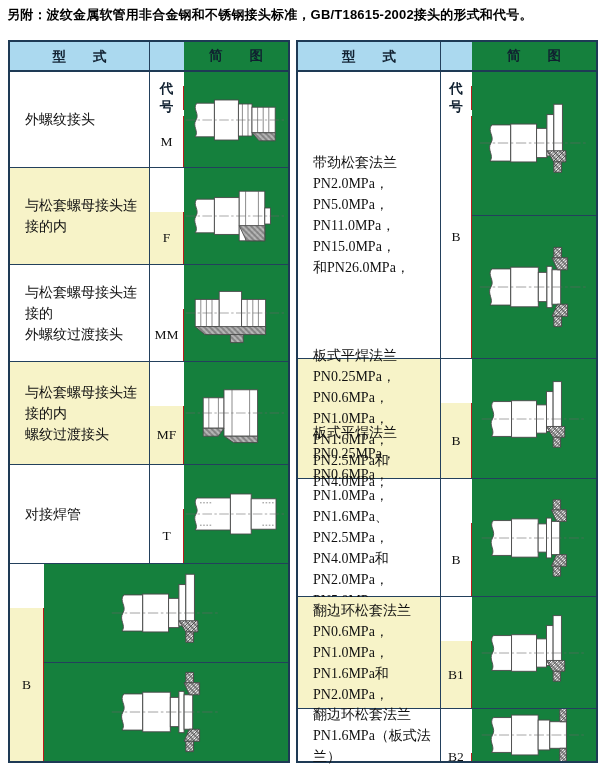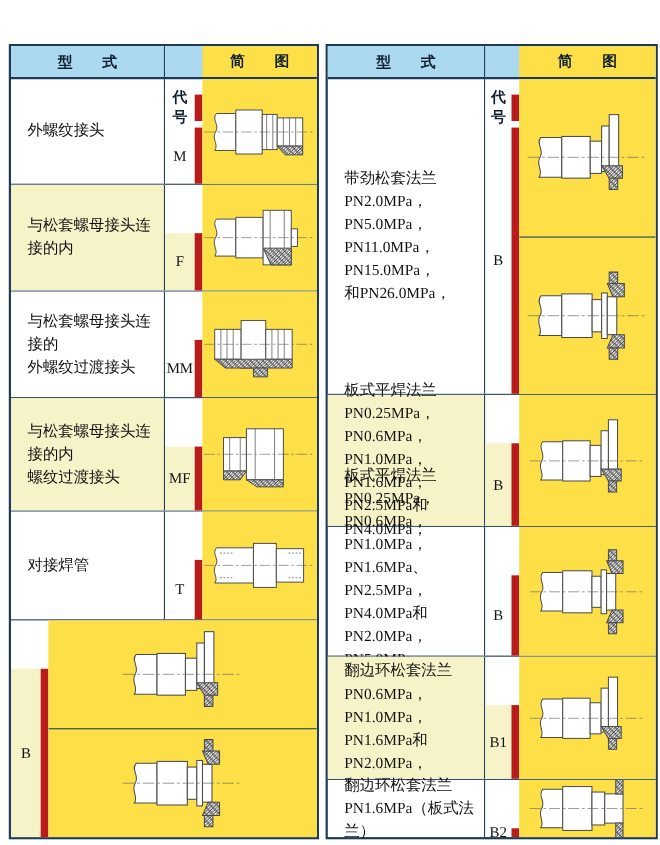--- a/index.html
+++ b/index.html
@@ -11,24 +11,24 @@
        box-sizing:border-box;background:#fff;}
   #left-table{left:8px;width:282px;height:723px;}
   #right-table{left:296px;width:302px;height:723px;}
   .row{display:flex;flex:none;box-sizing:border-box;border-bottom:1px solid #23405c;min-height:0;}
   .row.last{flex:1 1 auto;border-bottom:none;}
   .row.head{border-bottom:2px solid #1e3a55;background:#abd9ef;}
   .cell{box-sizing:border-box;min-width:0;}
   .c-type{flex:0 0 140px;border-right:1px solid #23405c;display:flex;align-items:center;
           padding:2px 4px 2px 15px;font-size:14px;line-height:21px;white-space:pre-line;}
   #right-table .c-type{flex:0 0 143px;}
-  .c-code{flex:0 0 34px;border-right:7px solid #b91c1c;display:flex;align-items:center;
+  .c-code{flex:0 0 34px;border-right:1px solid #b91c1c;display:flex;align-items:center;
           justify-content:center;font-size:13.5px;margin-top:44px;}
   #right-table .c-code{flex:0 0 31px;}
-  .c-diag{flex:1 1 auto;display:flex;align-items:center;justify-content:center;background:#fde047;overflow:hidden;}
+  .c-diag{flex:1 1 auto;display:flex;align-items:center;justify-content:center;background:#15803d;overflow:hidden;}
   .c-diag.split{flex-direction:column;align-items:stretch;padding:0;}
   .c-diag .sub{flex:1 1 0;display:flex;align-items:center;justify-content:center;min-height:0;overflow:hidden;}
   .c-diag .sub + .sub{border-top:1px solid #23405c;}
   .head .cell{display:flex;align-items:center;justify-content:center;font-size:13.5px;font-weight:bold;
               color:#102030;padding:12px;}
   .hl .c-type,.hl .c-code{background:#f7f3c8;}
   
   [data-diagram] svg{width:108px;height:84px;display:block;}
   .sub [data-diagram] svg, .sub[data-diagram] svg{width:112px;height:88px;}
   svg rect,svg path,svg polygon{fill:#fff;stroke:#4a4a4a;stroke-width:1.1;}
@@ -44,20 +44,21 @@
 <svg width="0" height="0" style="position:absolute" aria-hidden="true">
   <defs>
     <pattern id="hatch" patternUnits="userSpaceOnUse" width="5" height="5" patternTransform="rotate(45)">
       <rect width="5" height="5" fill="#fff" stroke="none"></rect>
       <line x1="2.5" y1="0" x2="2.5" y2="5" stroke="#4f4f4f" stroke-width="2.1"></line>
     </pattern>
   </defs>
 </svg>
 
 <div class="page">
+  <div class="title">另附：波纹金属软管用非合金钢和不锈钢接头标准，GB/T18615-2002接头的形式和代号。</div>
 
   <div class="tbl" id="left-table">
     <div class="row head" style="height:30px">
       <div class="cell c-type">型　　式</div>
       <div class="cell c-code">代号</div>
       <div class="cell c-diag">简　　图</div>
     </div>
 
     <div class="row" style="height:96px">
       <div class="cell c-type">外螺纹接头</div>

